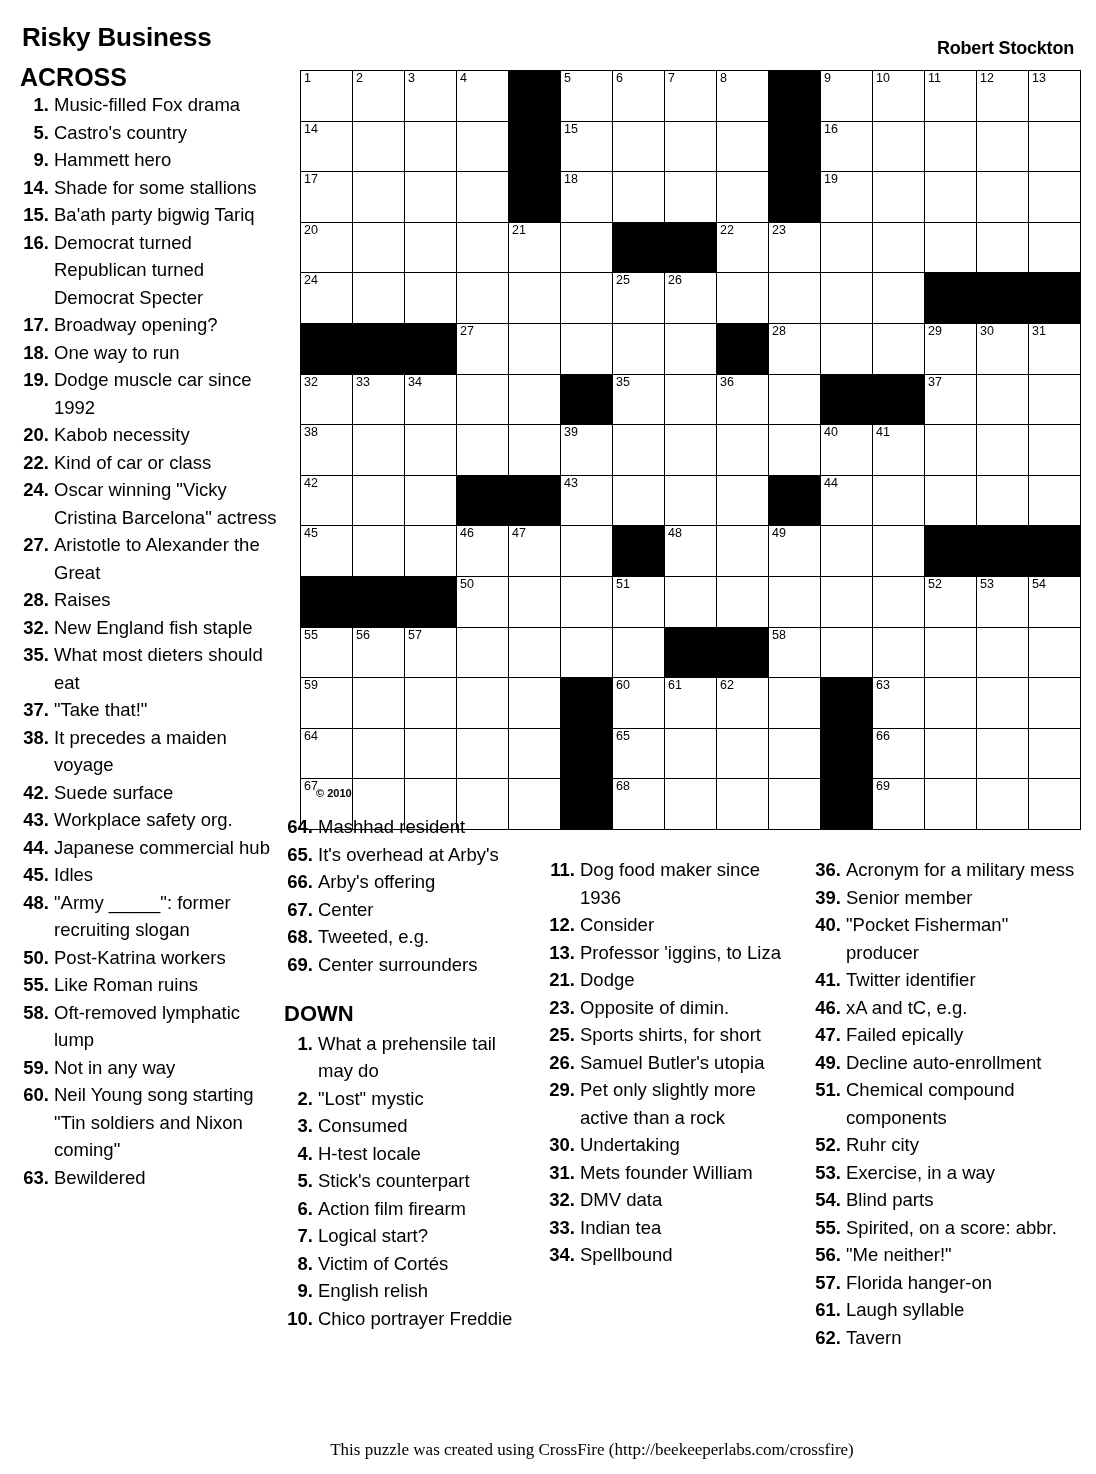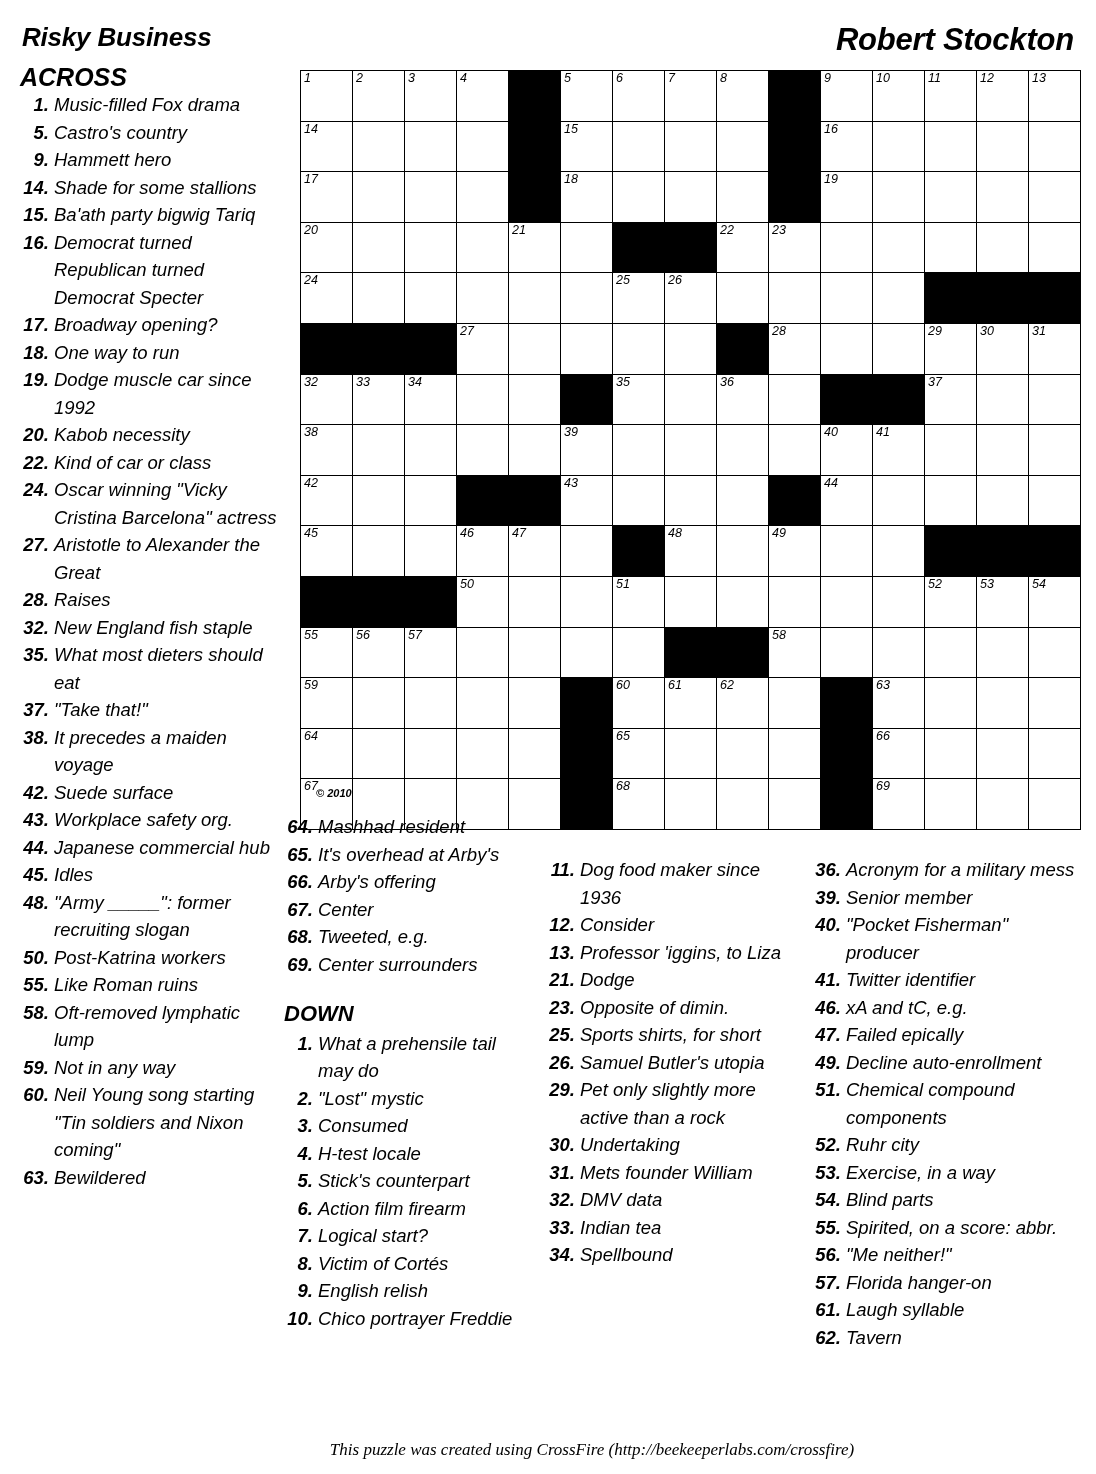--- a/index.html
+++ b/index.html
@@ -4,26 +4,26 @@
 <style>
   html,body{margin:0;padding:0;}
   body{
     width:1096px;height:1474px;
     background:#fff;
     font-family:"Liberation Sans", sans-serif;
     color:#000;
     position:relative;
     overflow:hidden;
   }
-  .page{position:relative;width:1089px;height:1474px;padding:12px;box-sizing:border-box;font-style:italic;}
+  .page{position:relative;width:1089px;height:1474px;padding:12px;box-sizing:border-box;}
 
   
   .header{position:absolute;left:22px;top:22px;width:1052px;height:36px;}
   .puzzle-title{position:absolute;left:0;top:0;font-size:26px;font-weight:bold;letter-spacing:-0.2px;}
-  .author{position:absolute;right:0;top:0;font-size:31px;font-weight:bold;letter-spacing:-0.2px;}
+  .author{position:absolute;right:0;top:16px;font-size:18px;font-weight:bold;letter-spacing:-0.2px;}
 
   
   .grid-wrap{position:absolute;left:300px;top:70px;}
   table.grid{border-collapse:collapse;}
   table.grid td{
     width:51px;height:49.6px;
     border:1px solid #000;
     vertical-align:top;
     position:relative;
     background:#fff;

